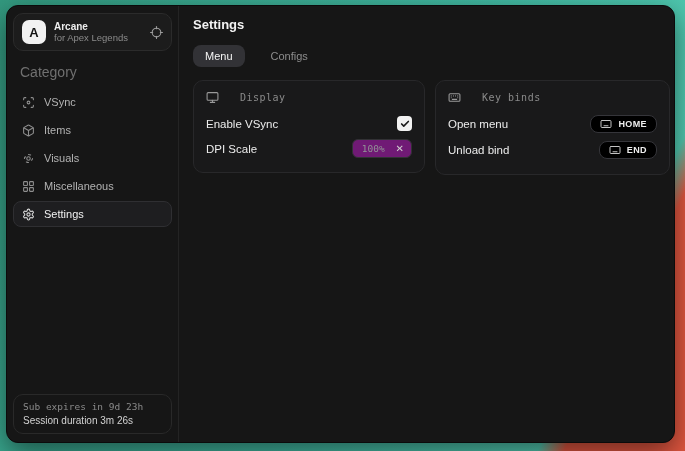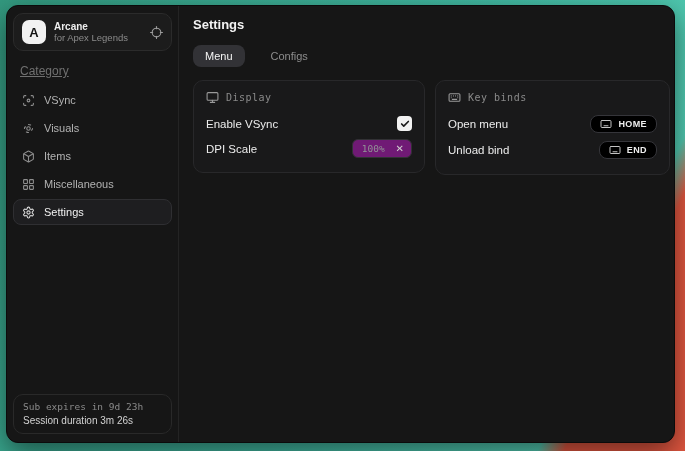--- a/index.html
+++ b/index.html
@@ -19,21 +19,21 @@
 
   
   .sidebar { width:172px; flex:none; border-right:1px solid #242424; padding:7px 6px 8px; display:flex; flex-direction:column; }
   .user-card { display:flex; align-items:center; gap:8px; background:#1c1c1c; border:1px solid #2b2b2b; border-radius:10px; padding:5px 8px; height:38px; }
   .logo { width:24px; height:24px; flex:none; border-radius:7px; background:#f2f2f2; color:#141414; display:flex; align-items:center; justify-content:center; font-size:13px; font-weight:700; }
   .user-meta { display:flex; flex-direction:column; gap:1px; line-height:1.1; }
   .user-name { font-size:10px; font-weight:700; color:#ededed; }
   .user-sub { font-size:9.5px; color:#8b8b8b; }
   .user-card .trail { margin-left:auto; color:#9c9c9c; display:flex; }
 
-  .category { color:#707070; font-size:12px; margin:13px 7px 9px;text-decoration:underline; }
+  .category { color:#707070; font-size:14px; margin:13px 7px 9px; }
 
   .nav { display:flex; flex-direction:column; }
   .nav-item { display:flex; align-items:center; gap:9px; height:26px; margin-bottom:2px; padding:0 8px; border:1px solid transparent; border-radius:8px; color:#b3b3b3; font-size:11px; cursor:default; }
   .nav-item .ni { display:flex; color:#8e8e8e; }
   .nav-item.active { background:#1e1e20; border-color:#2f2f32; color:#f1f1f1; }
   .nav-item.active .ni { color:#d8d8d8; }
 
   .status-card { margin-top:auto; border:1px solid #292929; border-radius:10px; padding:6px 9px 7px; display:flex; flex-direction:column; gap:3px; }
   .status-1 { font-family:"DejaVu Sans Mono", monospace; font-size:9.5px; color:#8a8a8a; white-space:nowrap; }
   .status-2 { font-size:10px; color:#d2d2d2; white-space:nowrap; }
@@ -42,21 +42,21 @@
   .main { flex:1; padding:11px 14px; }
   .main-title { font-size:13px; font-weight:700; color:#f2f2f2; }
   .tabs { display:flex; align-items:center; gap:14px; margin-top:13px; }
   .tab { font-size:11px; color:#8d8d8d; padding:5px 12px; border-radius:8px; cursor:default; }
   .tab.active { background:#323236; color:#f4f4f4; }
 
   .cards { display:flex; gap:10px; margin-top:13px; align-items:flex-start; }
   .card { background:#19191a; border:1px solid #28282a; border-radius:10px; padding:8px 12px 11px; }
   .card.c-display { width:232px; }
   .card.c-keybinds { width:235px; }
-  .card-header { display:flex; align-items:center; gap:7px; color:#8a8a8a; font-family:"DejaVu Sans Mono", monospace; font-size:10px; letter-spacing:.5px; margin:2px 0 7px; }
+  .card-header { display:flex; align-items:center; gap:21px; color:#8a8a8a; font-family:"DejaVu Sans Mono", monospace; font-size:10px; letter-spacing:.5px; margin:2px 0 7px; }
   .card-header .ci { display:flex; color:#9a9a9a; }
   .card-row { display:flex; align-items:center; justify-content:space-between; min-height:25px; }
   .c-keybinds .card-row { min-height:26px; }
   .row-label { color:#ececec; font-size:11.5px; }
 
   .checkbox { width:15px; height:15px; border-radius:4px; background:#f2f2f2; display:flex; align-items:center; justify-content:center; cursor:default; }
   .checkbox svg { color:#1b1b1b; }
 
   .dpi-control { display:flex; align-items:center; background:#701a75; border:1px solid #323235; border-radius:6px; height:19px; padding:0 7px 0 0; cursor:default; }
   .dpi-value { font-family:"DejaVu Sans Mono", monospace; font-size:9.5px; color:#929296; padding:0 9px; }
@@ -104,40 +104,40 @@
                 <path d="M21 17v2a2 2 0 0 1-2 2h-2"></path>
                 <path d="M7 21H5a2 2 0 0 1-2-2v-2"></path>
                 <circle cx="12" cy="12" r="2.5"></circle>
             </svg>
           </span>
           <span>VSync</span>
         </div>
 
         <div class="nav-item">
           <span class="ni">
+            <svg width="13" height="13" viewBox="0 0 24 24" fill="none" stroke="currentColor" stroke-width="2" stroke-linejoin="round">
+              <path d="M21 16V8a2 2 0 0 0-1-1.73l-7-4a2 2 0 0 0-2 0l-7 4A2 2 0 0 0 3 8v8a2 2 0 0 0 1 1.73l7 4a2 2 0 0 0 2 0l7-4A2 2 0 0 0 21 16z"></path>
+                <path d="M3.3 7l8.7 5 8.7-5"></path>
+                <path d="M12 22V12"></path>
+            </svg>
+          </span>
+          <span>Items</span>
+        </div>
+
+        <div class="nav-item">
+          <span class="ni">
             <svg width="13" height="13" viewBox="0 0 24 24" fill="none" stroke="currentColor" stroke-width="2" stroke-linecap="round">
               <circle cx="12" cy="12" r="3.2"></circle>
                 <path d="M4.5 12c0-1 .6-2.2 1.8-3.2"></path>
                 <path d="M19.5 12c0 1-.6 2.2-1.8 3.2"></path>
                 <path d="M8 18.5c1.2.6 2.6 1 4 1"></path>
                 <path d="M16 5.5c-1.2-.6-2.6-1-4-1"></path>
             </svg>
           </span>
           <span>Visuals</span>
-        </div>
-
-        <div class="nav-item">
-          <span class="ni">
-            <svg width="13" height="13" viewBox="0 0 24 24" fill="none" stroke="currentColor" stroke-width="2" stroke-linejoin="round">
-              <path d="M21 16V8a2 2 0 0 0-1-1.73l-7-4a2 2 0 0 0-2 0l-7 4A2 2 0 0 0 3 8v8a2 2 0 0 0 1 1.73l7 4a2 2 0 0 0 2 0l7-4A2 2 0 0 0 21 16z"></path>
-                <path d="M3.3 7l8.7 5 8.7-5"></path>
-                <path d="M12 22V12"></path>
-            </svg>
-          </span>
-          <span>Items</span>
         </div>
 
         <div class="nav-item">
           <span class="ni">
             <svg width="13" height="13" viewBox="0 0 24 24" fill="none" stroke="currentColor" stroke-width="2">
               <rect x="3" y="3" width="7" height="7" rx="1"></rect>
                 <rect x="14" y="3" width="7" height="7" rx="1"></rect>
                 <rect x="3" y="14" width="7" height="7" rx="1"></rect>
                 <rect x="14" y="14" width="7" height="7" rx="1"></rect>
             </svg>

